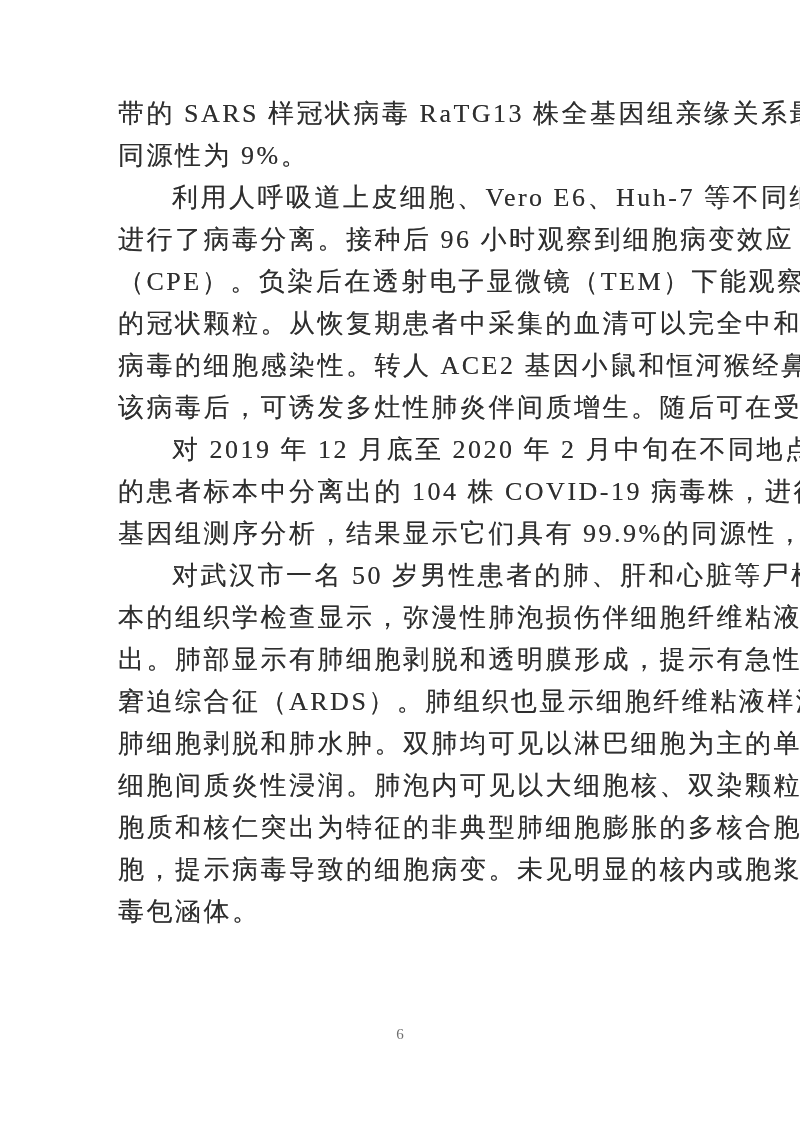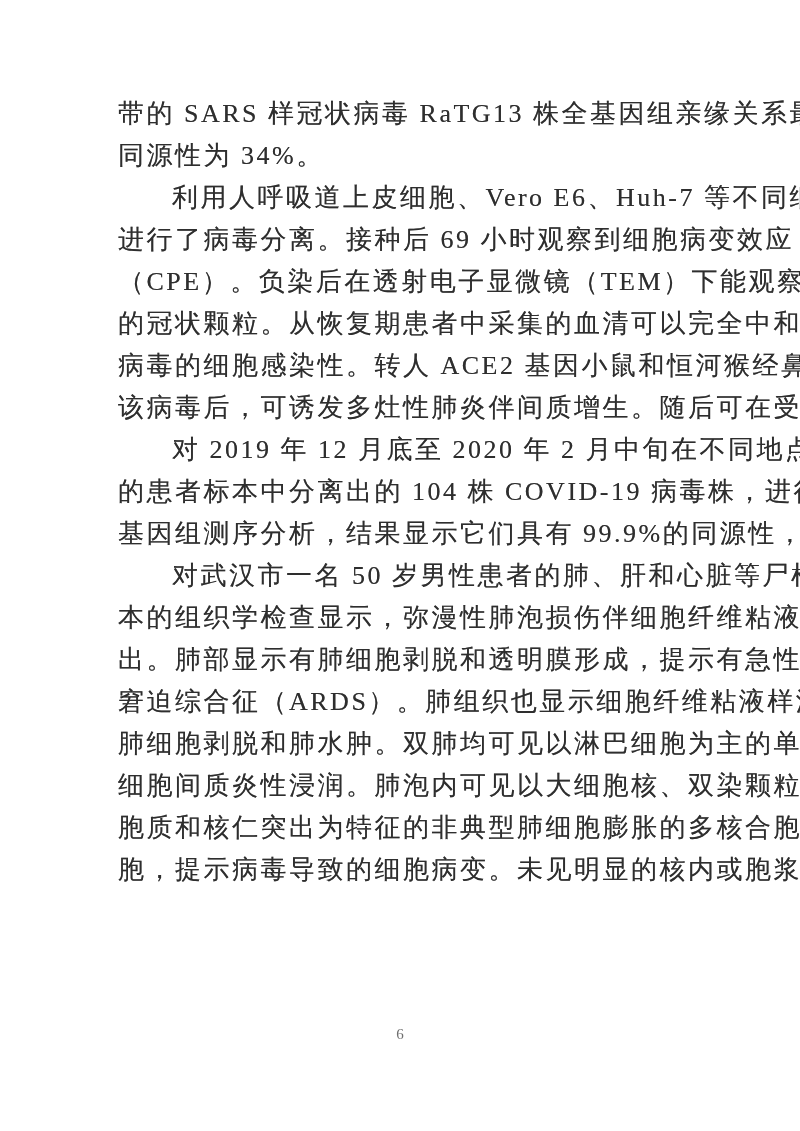--- a/index.html
+++ b/index.html
@@ -58,33 +58,34 @@
     letter-spacing: 0;
     color: #6f6f6f;
   }
 </style>
 </head>
 <body>
 
 <div class="page">
   <div class="text-block">
     <div class="line">带的 SARS 样冠状病毒 RaTG13 株全基因组亲缘关系最近，</div>
-    <div class="line end">同源性为 34%。</div>
+    <div class="line end">同源性为 9%。</div>
     <div class="line indent">利用人呼吸道上皮细胞、Vero E6、Huh-7 等不同细胞系</div>
-    <div class="line">进行了病毒分离。接种后 69 小时观察到细胞病变效应</div>
+    <div class="line">进行了病毒分离。接种后 96 小时观察到细胞病变效应</div>
     <div class="line">（CPE）。负染后在透射电子显微镜（TEM）下能观察到典型</div>
     <div class="line">的冠状颗粒。从恢复期患者中采集的血清可以完全中和分离</div>
     <div class="line">病毒的细胞感染性。转人 ACE2 基因小鼠和恒河猴经鼻感染</div>
     <div class="line">该病毒后，可诱发多灶性肺炎伴间质增生。随后可在受试动</div>
     <div class="line indent">对 2019 年 12 月底至 2020 年 2 月中旬在不同地点采集</div>
     <div class="line">的患者标本中分离出的 104 株 COVID-19 病毒株，进行了全</div>
     <div class="line">基因组测序分析，结果显示它们具有 99.9%的同源性，无明</div>
     <div class="line indent">对武汉市一名 50 岁男性患者的肺、肝和心脏等尸检标</div>
     <div class="line">本的组织学检查显示，弥漫性肺泡损伤伴细胞纤维粘液样渗</div>
     <div class="line">出。肺部显示有肺细胞剥脱和透明膜形成，提示有急性呼吸</div>
     <div class="line">窘迫综合征（ARDS）。肺组织也显示细胞纤维粘液样渗出、</div>
     <div class="line">肺细胞剥脱和肺水肿。双肺均可见以淋巴细胞为主的单个核</div>
     <div class="line">细胞间质炎性浸润。肺泡内可见以大细胞核、双染颗粒的细</div>
     <div class="line">胞质和核仁突出为特征的非典型肺细胞膨胀的多核合胞细</div>
     <div class="line">胞，提示病毒导致的细胞病变。未见明显的核内或胞浆内病</div>
+    <div class="line end">毒包涵体。</div>
   </div>
   <div class="page-number">6</div>
 </div>
 
 </body></html>

